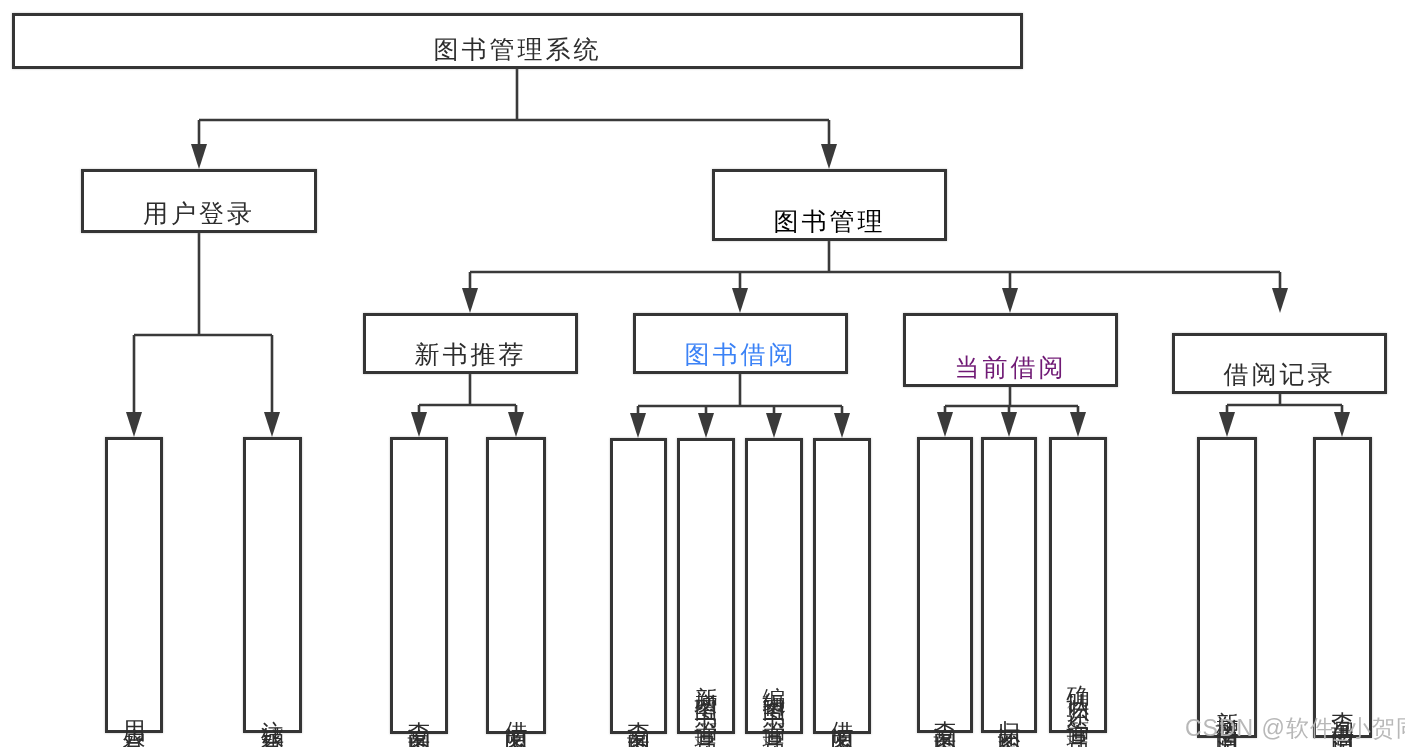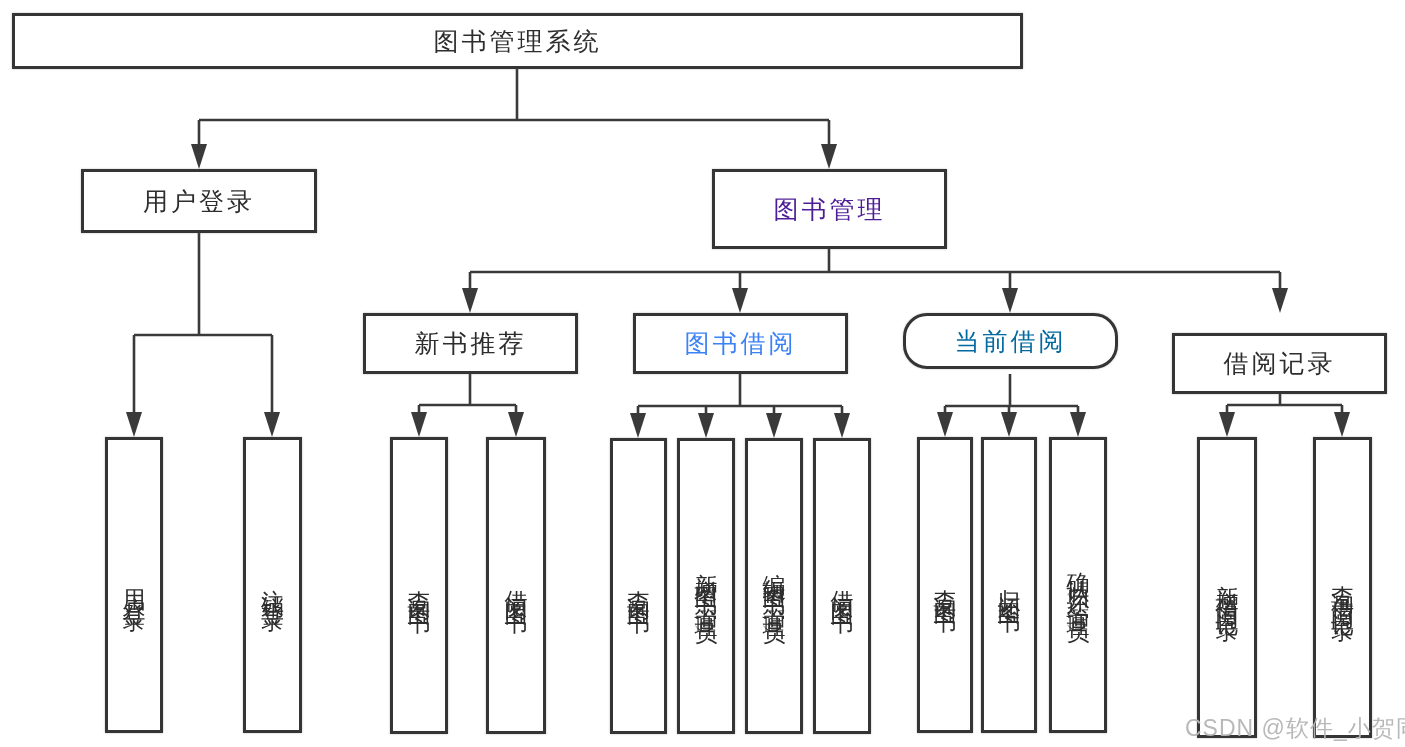--- a/index.html
+++ b/index.html
@@ -16,21 +16,21 @@
     left: 0; top: 0;
     width: 1405px; height: 747px;
     z-index: 1;
   }
   .node {
     position: absolute;
     box-sizing: border-box;
     border: 3px solid #353535;
     background: #ffffff;
     display: flex;
-    align-items: center;
+    align-items: flex-end;
     justify-content: center;
     color: #2d2d2d;
     z-index: 2;
     box-shadow: 0 0 2px rgba(120,120,120,0.45);
   }
   .node.horizontal span {
     font-size: 25px;
     letter-spacing: 3px;
     white-space: nowrap;
   }
@@ -76,30 +76,30 @@
       <polygon points="1227,437 1219,412 1235,412" fill="#3a3a3a"></polygon>
       <polygon points="1342,437 1334,412 1350,412" fill="#3a3a3a"></polygon>
     </svg>
   <div id="nodes-container">
       <div class="node horizontal" style="left: 12px; top: 13px; width: 1011px; height: 56px; border-color: rgb(53, 53, 53); color: rgb(45, 45, 45);">
         <span>图书管理系统</span>
       </div>
       <div class="node horizontal" style="left: 81px; top: 169px; width: 236px; height: 64px; border-color: rgb(53, 53, 53); color: rgb(45, 45, 45);">
         <span>用户登录</span>
       </div>
-      <div class="node horizontal" style="left: 712px; top: 169px; width: 235px; height: 80px; border-color: rgb(53, 53, 53); color: #4c1d95;">
+      <div class="node horizontal" style="left: 712px; top: 169px; width: 235px; height: 72px; border-color: rgb(53, 53, 53); color: #000000;">
         <span>图书管理</span>
       </div>
       <div class="node horizontal" style="left: 363px; top: 313px; width: 215px; height: 61px; border-color: rgb(53, 53, 53); color: rgb(45, 45, 45);">
         <span>新书推荐</span>
       </div>
       <div class="node horizontal" style="left: 633px; top: 313px; width: 215px; height: 61px; border-color: rgb(53, 53, 53); color: #3b82f6;">
         <span>图书借阅</span>
       </div>
-      <div class="node horizontal" style="left: 903px; top: 313px; width: 215px; height: 56px; border-color: rgb(53, 53, 53); color: #0369a1; border-radius: 24px;">
+      <div class="node horizontal" style="left: 903px; top: 313px; width: 215px; height: 74px; border-color: rgb(53, 53, 53); color: #701a75;">
         <span>当前借阅</span>
       </div>
       <div class="node horizontal" style="left: 1172px; top: 313px; width: 215px; height: 61px; border-color: rgb(53, 53, 53); color: rgb(45, 45, 45); margin-top: 20px;">
         <span>借阅记录</span>
       </div>
       <div class="node vertical" style="left: 105px; top: 437px; width: 58px; height: 296px; border-color: rgb(53, 53, 53); color: rgb(45, 45, 45);">
         <span>用户登录</span>
       </div>
       <div class="node vertical" style="left: 243px; top: 437px; width: 59px; height: 296px; border-color: rgb(53, 53, 53); color: rgb(45, 45, 45);">
         <span>注销登录</span>

